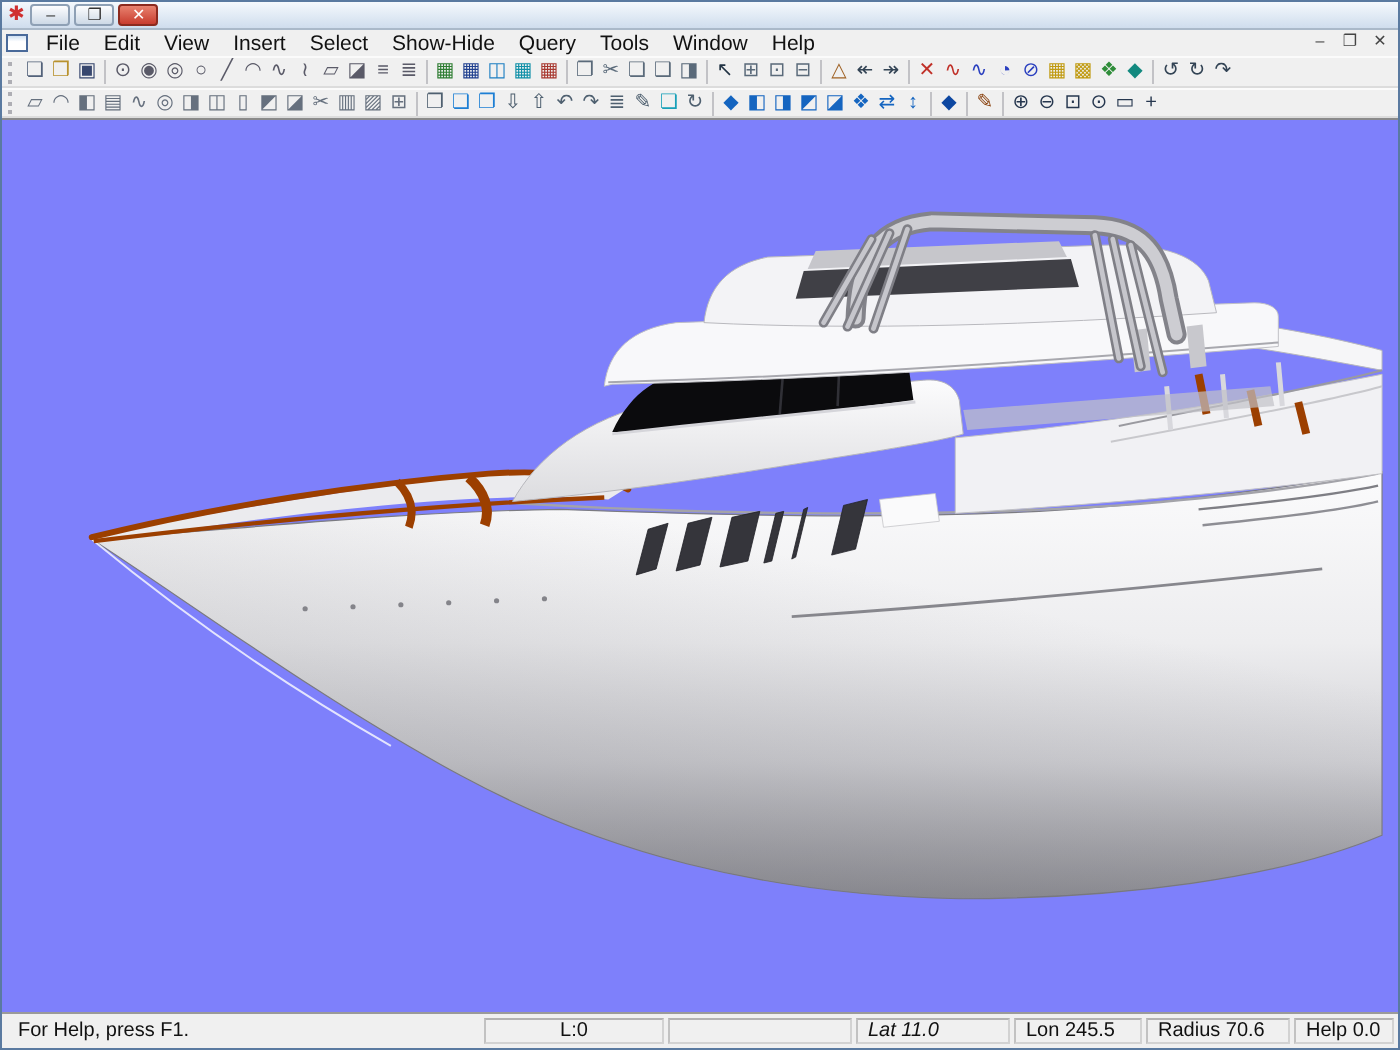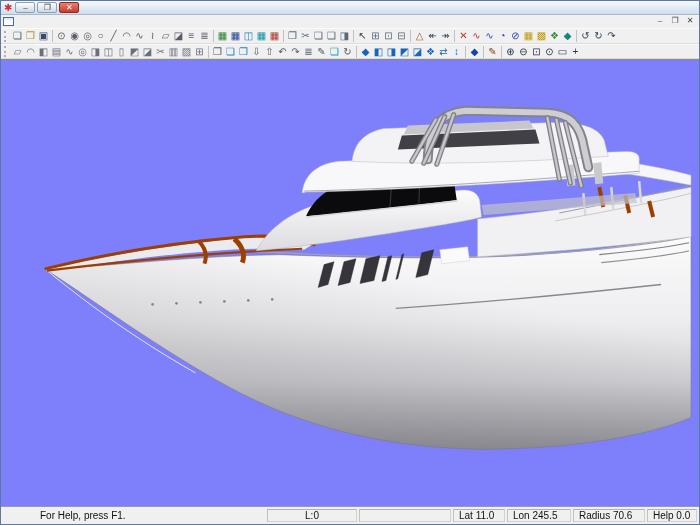--- a/index.html
+++ b/index.html
@@ -31,47 +31,59 @@
   .tgrip { width:4px; height:11px; border-left:2px dotted #aeaeb4; margin:0 3px 0 1px; }
   .tsep { width:1px; height:12px; background:#c2c2c6; margin:0 2px; }
   .tbtn { width:13px; height:14px; font-size:10px; line-height:14px; text-align:center; cursor:default; }
 
   
   .viewport { flex:1; position:relative; background:#7e80fb; border-top:1px solid #8a8a8a; border-bottom:1px solid #9a9a9a; }
   .viewport svg { position:absolute; inset:0; width:100%; height:100%; display:block; }
 
   
   .statusbar { height:17px; flex:0 0 17px; display:flex; align-items:center; gap:2px;
-    background:#f0f0f0; padding:1px 2px 2px; font-size:10px; color:#111;margin-left:31px; }
+    background:#f0f0f0; padding:1px 2px 2px; font-size:10px; color:#111; }
   .scell { height:13px; line-height:12px; padding:0 5px; white-space:nowrap; overflow:hidden;
     border:1px solid #d2d2d2; border-top-color:#b2b2b2; border-left-color:#c2c2c2; background:#f0f0f0; }
   .scell.help { flex:1; border-color:transparent; }
   .scell.c-l { width:90px; text-align:center; }
   .scell.c-sp { width:92px; }
-  .scell.c-lat { width:52px; }
+  .scell.c-lat { width:77px;font-style:italic; }
   .scell.c-lon { width:64px; }
   .scell.c-rad { width:72px; }
   .scell.c-tilt { width:50px; }
 </style>
 </head>
 <body>
 
 <div class="app">
 
   <div class="titlebar">
     <span class="logo">✱</span>
     <span class="winbtns">
       <span class="wbtn">–</span>
       <span class="wbtn">❐</span>
       <span class="wbtn close">✕</span>
     </span>
   </div>
 
   <div class="menubar">
     <span class="mdiicon"></span>
+    <span style="display:flex">
+        <span class="menu-item">File</span>
+        <span class="menu-item">Edit</span>
+        <span class="menu-item">View</span>
+        <span class="menu-item">Insert</span>
+        <span class="menu-item">Select</span>
+        <span class="menu-item">Show-Hide</span>
+        <span class="menu-item">Query</span>
+        <span class="menu-item">Tools</span>
+        <span class="menu-item">Window</span>
+        <span class="menu-item">Help</span>
+      </span>
     <span class="spacer"></span>
     <span class="mbtn">–</span>
     <span class="mbtn">❐</span>
     <span class="mbtn">✕</span>
   </div>
 
   <div class="toolbar r1">
       <span class="tgrip"></span>
       <span class="tbtn" style="color: rgb(83, 98, 122);">❏</span>
       <span class="tbtn" style="color: rgb(184, 146, 46);">❒</span>

